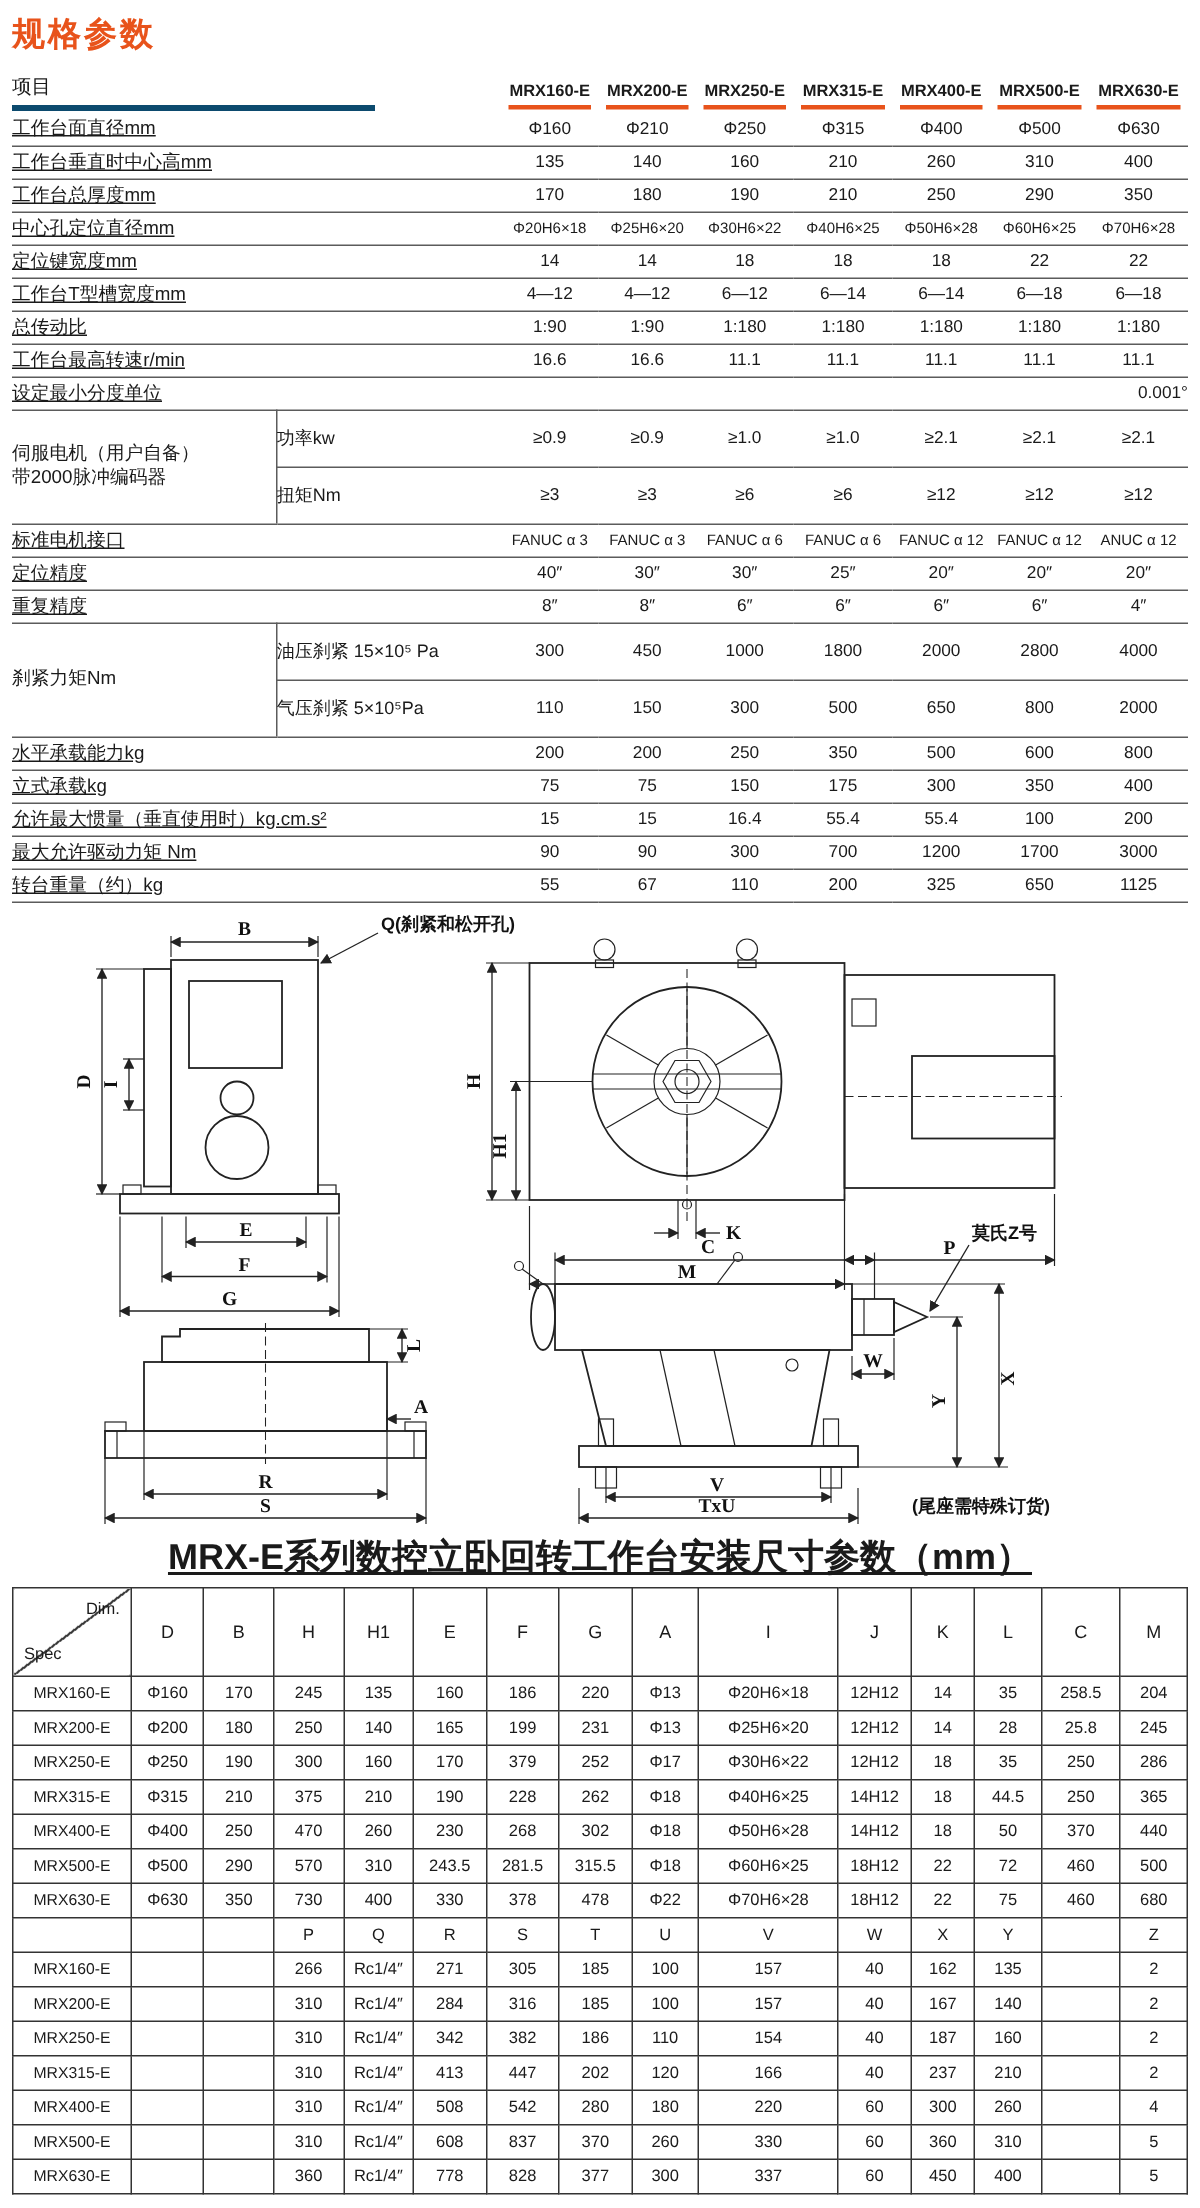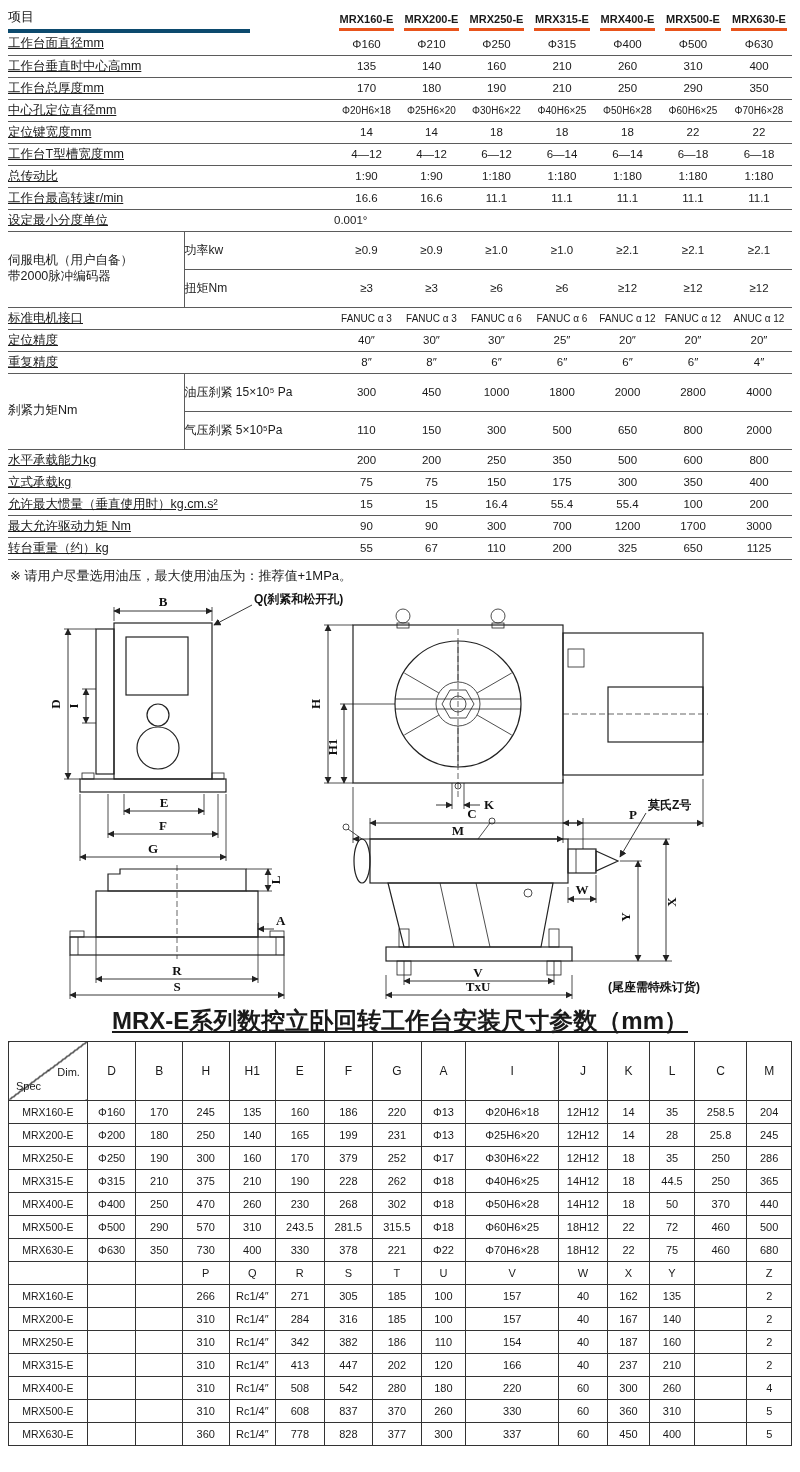--- a/index.html
+++ b/index.html
@@ -12,21 +12,21 @@
   table.spec{width:784px;border-collapse:collapse;table-layout:fixed;}
   table.spec td{border-bottom:1px solid #5b5b5b;padding:0;vertical-align:middle;}
   table.spec tr{height:22px;}
   table.spec tr.hrow{height:27px;}
   table.spec tr.grp{height:38px;}
   td.lbl{text-align:left;font-size:12.5px;padding-left:2px;text-decoration:underline;}
   td.main-lbl{font-size:12.5px;line-height:1.25;padding-left:2px;}
   td.sub-lbl{border-left:1px solid #5b5b5b;text-align:left;font-size:12px;padding-left:8px;}
   td.val{text-align:center;font-size:11.5px;}
   td.val.small{font-size:10px;}
-  td.spanval{text-align:left;font-size:11.5px;}
+  td.spanval{text-align:right;font-size:11.5px;}
   tr.hrow td{border-bottom:none;}
   .item-hd{display:inline-block;width:242px;border-bottom:4px solid #0c4a6e;
            font-size:13px;padding-bottom:3px;}
   .model-hd{display:inline-block;font-weight:bold;font-size:11px;
             border-bottom:3px solid #e8531b;padding:0 1px 3px 1px;white-space:nowrap;}
   tr.hrow td{text-align:center;}
   .note{font-size:13px;margin:7px 0 2px 2px;}
 
   
   .drawings{width:784px;height:412px;margin-top:2px;}
@@ -42,28 +42,29 @@
   
   .title2{text-align:center;font-size:24px;font-weight:bold;margin:6px 0 4px 0;text-decoration:underline;}
   table.install{width:784px;border-collapse:collapse;table-layout:fixed;font-size:11px;
                 border:1.5px solid #222;}
   table.install td{border:1px solid #333;text-align:center;height:22px;padding:0;overflow:hidden;white-space:nowrap;}
   table.install tr.ihead td{height:58px;font-size:12px;}
   table.install td.imodel{font-size:10.5px;}
   td.corner{position:relative;
      background:linear-gradient(to bottom right,transparent calc(50% - 0.7px),
                 #333 calc(50% - 0.7px),#333 calc(50% + 0.7px),transparent calc(50% + 0.7px));}
-  .c-top{position:absolute;top:24px;right:7px;font-size:11px;}
+  .c-top{position:absolute;top:8px;right:7px;font-size:11px;}
   .c-bot{position:absolute;bottom:8px;left:7px;font-size:11px;}
 </style>
 </head>
 <body>
 
 <div class="wrap">
 
+  <div class="title">规格参数</div>
 
   <table class="spec">
     <colgroup>
       <col style="width:176px">
         <col style="width:150px">
       <col style="width:65px">
         <col style="width:65px">
         <col style="width:65px">
       <col style="width:66px">
         <col style="width:65px">
@@ -288,21 +289,20 @@
           <td class="val">67</td>
           <td class="val">110</td>
           <td class="val">200</td>
           <td class="val">325</td>
           <td class="val">650</td>
           <td class="val">1125</td>
         </tr>
       </tbody>
   </table>
 
-  <div class="note">※ 请用户尽量选用油压，最大使用油压为：推荐值+1MPa。</div>
 
   <div class="drawings">
   <svg width="784" height="412" viewBox="0 0 784 412" xmlns="http://www.w3.org/2000/svg">
     <defs>
       <marker id="arr" viewBox="0 0 10 10" refX="9" refY="5" markerWidth="8" markerHeight="8" orient="auto-start-reverse">
         <path d="M0,0 L10,5 L0,10 z" fill="#222"></path>
       </marker>
     </defs>
 
     <g>
@@ -606,21 +606,21 @@
           <td class="ival">500</td>
         </tr>
         <tr class="irow">
           <td class="imodel">MRX630-E</td>
           <td class="ival">Φ630</td>
           <td class="ival">350</td>
           <td class="ival">730</td>
           <td class="ival">400</td>
           <td class="ival">330</td>
           <td class="ival">378</td>
-          <td class="ival">221</td>
+          <td class="ival">478</td>
           <td class="ival">Φ22</td>
           <td class="ival">Φ70H6×28</td>
           <td class="ival">18H12</td>
           <td class="ival">22</td>
           <td class="ival">75</td>
           <td class="ival">460</td>
           <td class="ival">680</td>
         </tr>
         <tr class="isub">
           <td class="imodel"></td>

